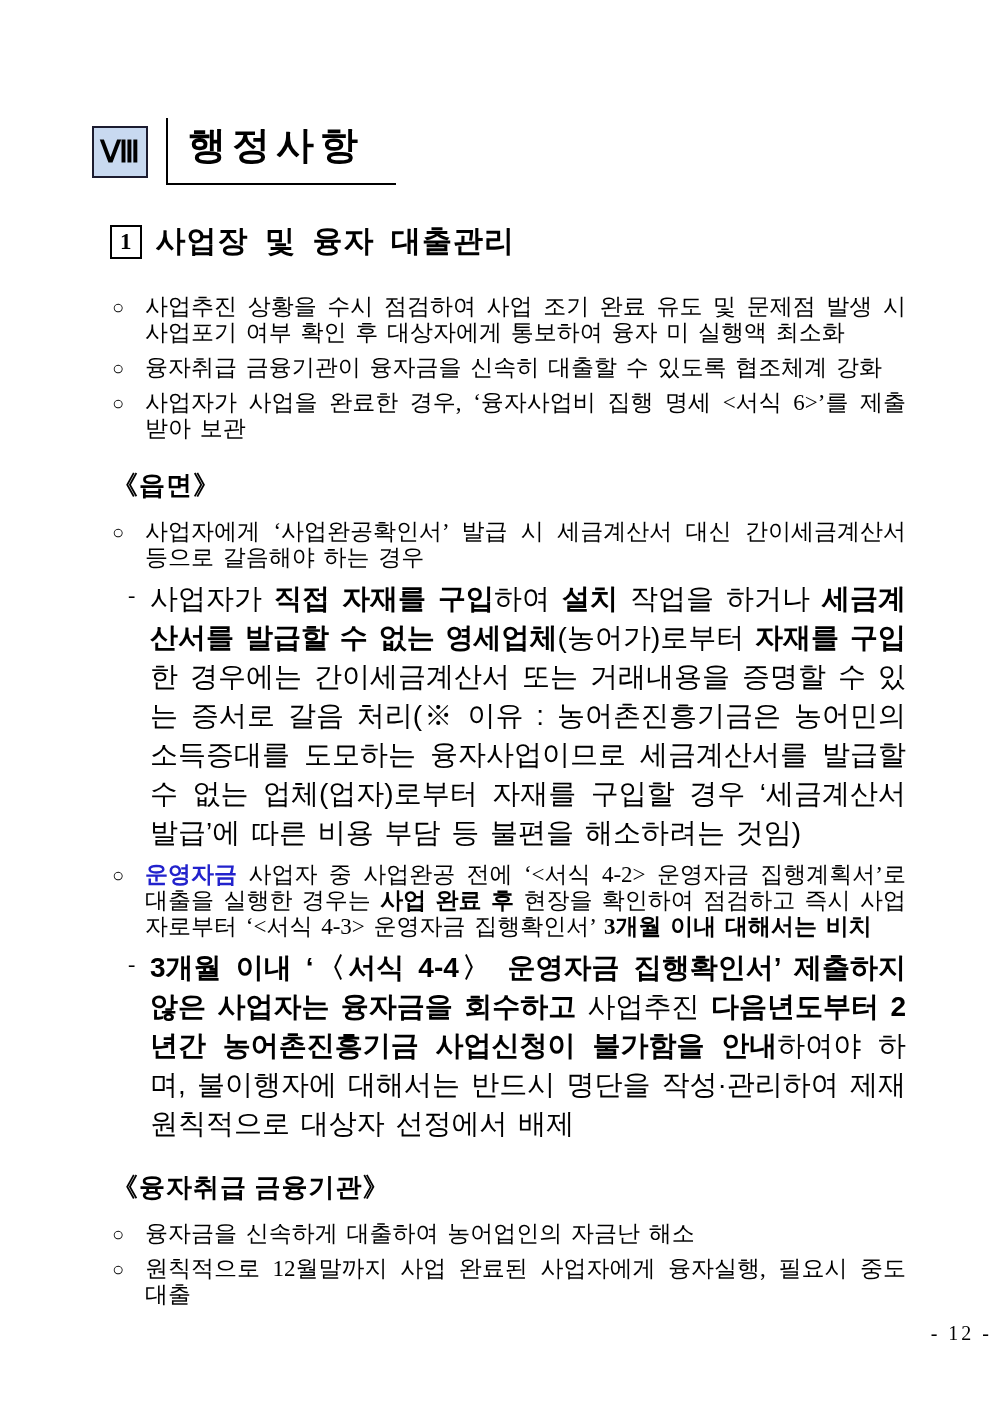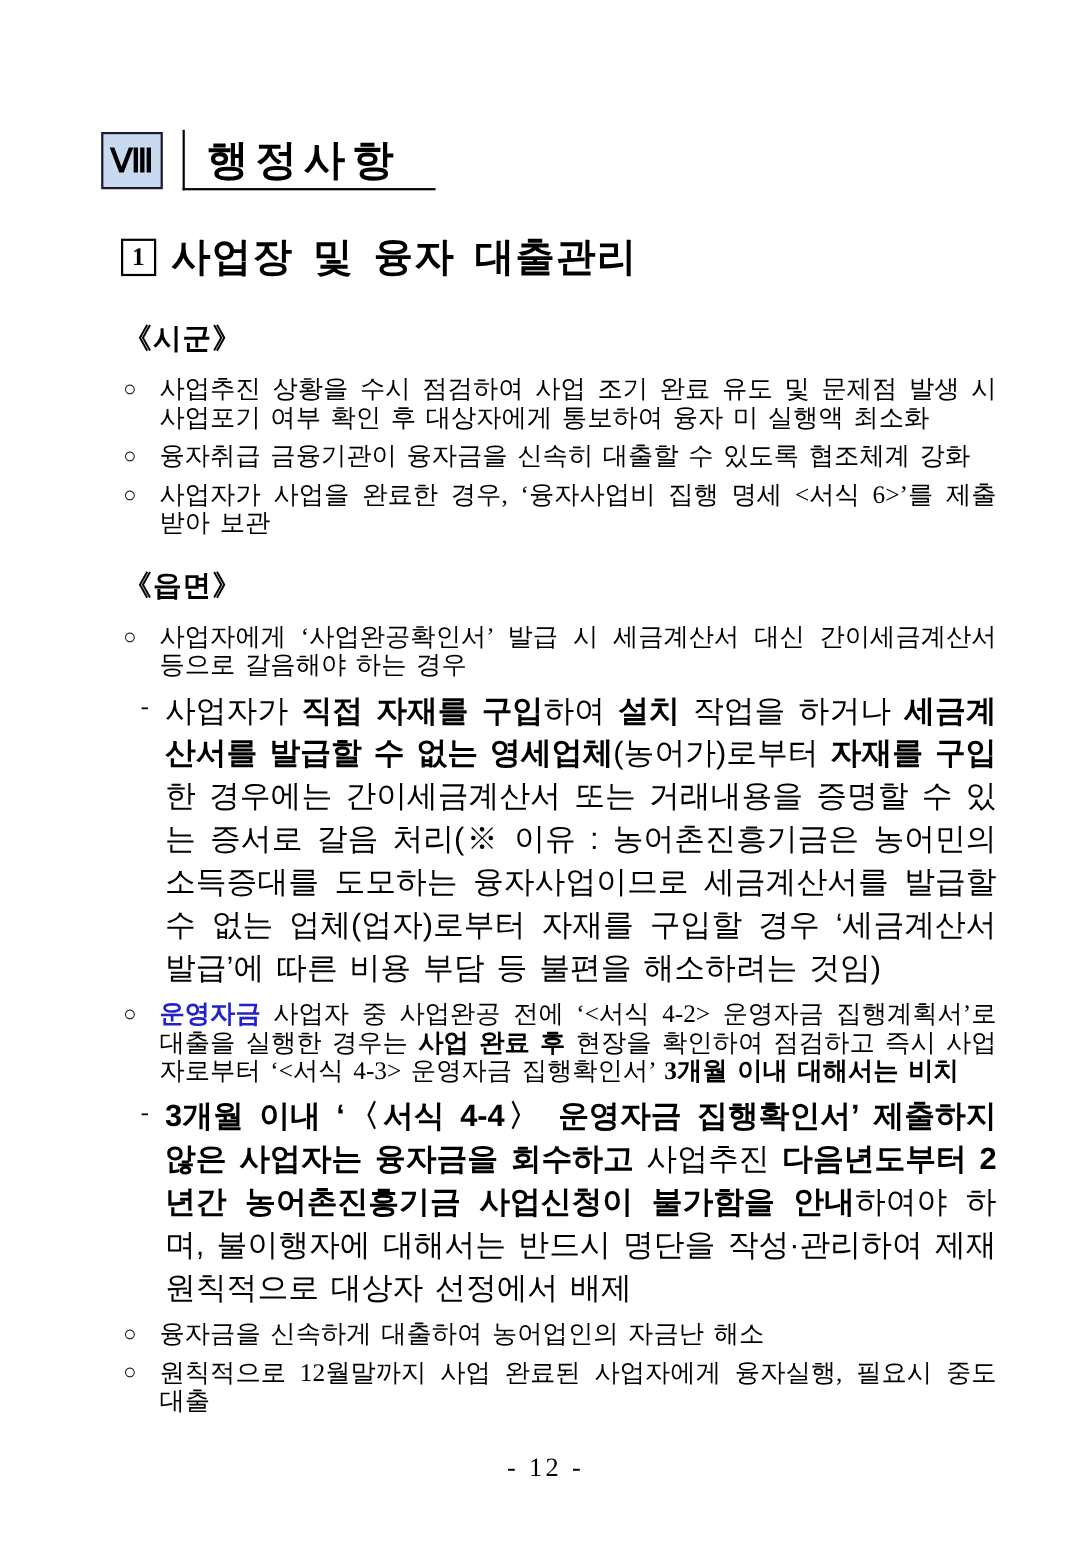--- a/index.html
+++ b/index.html
@@ -33,21 +33,21 @@
     justify-content: center;
     font-size: 30px;
     font-weight: 700;
     font-family: "Liberation Serif", serif;
     margin-right: 18px;
     align-self: center;
   }
   .title-block {
     border-left: 2px solid #000;
     border-bottom: 2px solid #000;
-    padding: 2px 32px 0 20px;
+    padding: 2px 32px 12px 20px;
   }
   .doc-title {
     font-family: "Liberation Sans", sans-serif;
     font-size: 38px;
     font-weight: 700;
     letter-spacing: 6px;
   }
 
   
   .sub-heading {
@@ -58,21 +58,21 @@
   }
   .num-box {
     border: 2px solid #000;
     font-size: 23px;
     font-weight: 700;
     line-height: 1;
     padding: 3px 8px 4px 8px;
     margin-right: 14px;
   }
   .sub-title {
-    font-size: 36px;
+    font-size: 30px;
     font-weight: 700;
     word-spacing: 8px;
     letter-spacing: 1px;
   }
 
   
   .group-heading {
     font-size: 26px;
     font-weight: 700;
     letter-spacing: 1px;
@@ -108,22 +108,22 @@
     font-size: 28px;
   }
   .run.gothic-bold { font-weight: 700; }
 
   
   .footer {
     position: absolute;
     left: 0;
     right: 0;
     top: 1322px;
-    text-align: center;
-    font-size: 24px;
+    text-align: right;
+    font-size: 20px;
     letter-spacing: 3px;
   }
 </style>
 </head>
 <body>
 
 <div class="page">
 
   <div class="doc-header">
     <span class="roman-box">Ⅷ</span>
@@ -131,21 +131,20 @@
       <span class="doc-title">행정사항</span>
     </span>
   </div>
 
   <div class="sub-heading">
     <span class="num-box">1</span>
     <span class="sub-title">사업장 및 융자 대출관리</span>
   </div>
 
   <div id="content">
-      <div class="group-heading">《시군》</div>
       <div class="item circle">
         <span class="marker">○</span>
         <span class="text"><span class="run normal">사업추진 상황을 수시 점검하여 사업 조기 완료 유도 및 문제점 발생 시 사업포기 여부 확인 후 대상자에게 통보하여 융자 미 실행액 최소화</span></span>
       </div>
       <div class="item circle">
         <span class="marker">○</span>
         <span class="text"><span class="run normal">융자취급 금융기관이 융자금을 신속히 대출할 수 있도록 협조체계 강화</span></span>
       </div>
       <div class="item circle">
         <span class="marker">○</span>
@@ -161,20 +160,21 @@
         <span class="text"><span class="run gothic">사업자가 </span><span class="run gothic-bold">직접 자재를 구입</span><span class="run gothic">하여 </span><span class="run gothic-bold">설치</span><span class="run gothic"> 작업을 하거나 </span><span class="run gothic-bold">세금계산서를 발급할 수 없는 영세업체</span><span class="run gothic">(농어가)로부터 </span><span class="run gothic-bold">자재를 구입</span><span class="run gothic">한 경우에는 간이세금계산서 또는 거래내용을 증명할 수 있는 증서로 갈음 처리(※ 이유 : 농어촌진흥기금은 농어민의 소득증대를 도모하는 융자사업이므로 세금계산서를 발급할 수 없는 업체(업자)로부터 자재를 구입할 경우 ‘세금계산서 발급’에 따른 비용 부담 등 불편을 해소하려는 것임)</span></span>
       </div>
       <div class="item circle">
         <span class="marker">○</span>
         <span class="text"><span class="run blue-bold">운영자금</span><span class="run normal"> 사업자 중 사업완공 전에 ‘&lt;서식 4-2&gt; 운영자금 집행계획서’로 대출을 실행한 경우는 </span><span class="run bold">사업 완료 후</span><span class="run normal"> 현장을 확인하여 점검하고 즉시 사업자로부터 ‘&lt;서식 4-3&gt; 운영자금 집행확인서’ </span><span class="run bold">3개월 이내 대해서는 비치</span></span>
       </div>
       <div class="item dash">
         <span class="marker">-</span>
         <span class="text"><span class="run gothic-bold">3개월 이내 ‘〈서식 4-4〉 운영자금 집행확인서’ 제출하지 않은 사업자는 융자금을 회수하고 </span><span class="run gothic">사업추진 </span><span class="run gothic-bold">다음년도부터 2년간 농어촌진흥기금 사업신청이 불가함을 안내</span><span class="run gothic">하여야 하며, 불이행자에 대해서는 반드시 명단을 작성·관리하여 제재 원칙적으로 대상자 선정에서 배제</span></span>
       </div>
+      <div class="group-heading">《융자취급 금융기관》</div>
       <div class="item circle">
         <span class="marker">○</span>
         <span class="text"><span class="run normal">융자금을 신속하게 대출하여 농어업인의 자금난 해소</span></span>
       </div>
       <div class="item circle">
         <span class="marker">○</span>
         <span class="text"><span class="run normal">원칙적으로 12월말까지 사업 완료된 사업자에게 융자실행, 필요시 중도 대출</span></span>
       </div>
     </div>
 

